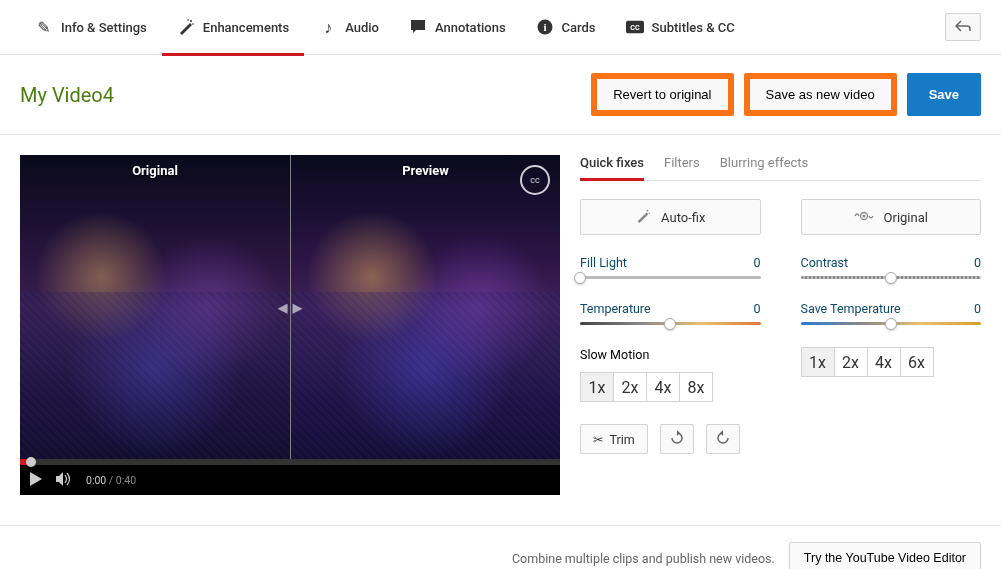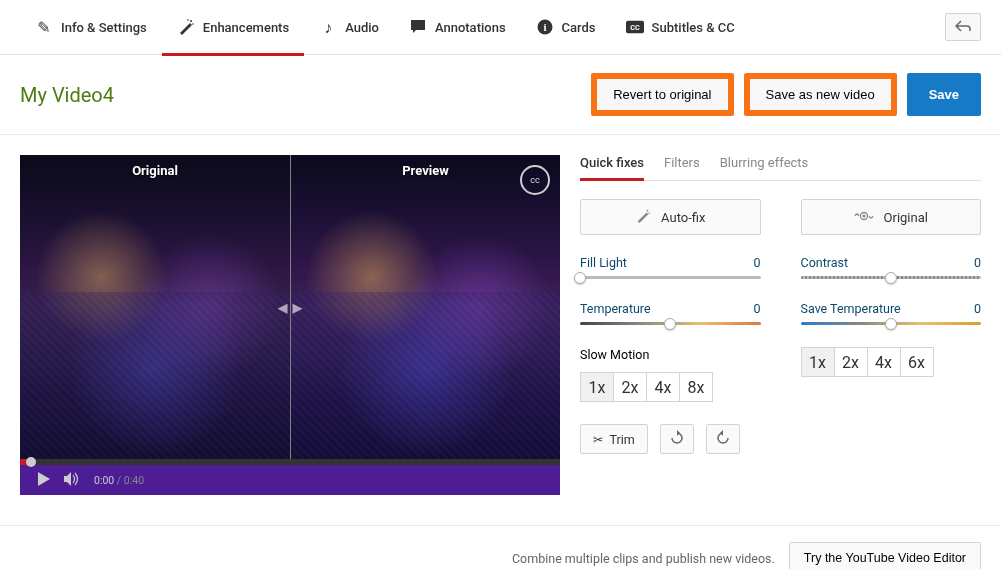--- a/index.html
+++ b/index.html
@@ -30,21 +30,21 @@
 .video-scene { position: absolute; inset: 0; background: linear-gradient(180deg, #0a0a1a 0%, #1a1030 20%, #2a1540 35%, #3a2050 50%, #2a1a45 65%, #1a0f35 80%, #0a0820 100%); }
 .video-scene::before { content: ''; position: absolute; inset: 0; background: radial-gradient(circle at 30% 40%, rgba(255,200,100,0.4) 0%, transparent 25%), radial-gradient(circle at 70% 50%, rgba(180,100,255,0.3) 0%, transparent 30%), radial-gradient(circle at 50% 70%, rgba(100,100,255,0.4) 0%, transparent 35%); }
 .video-scene::after { content: ''; position: absolute; bottom: 0; left: 0; right: 0; height: 55%; background: repeating-linear-gradient(45deg, rgba(30,30,80,0.3) 0px, rgba(60,40,120,0.3) 3px, rgba(20,20,60,0.3) 6px); }
 .divider-arrow { position: absolute; top: 50%; left: 50%; transform: translate(-50%,-50%); color: rgba(255,255,255,0.6); z-index: 3; font-size: 20px; }
 .watermark { position: absolute; top: 10px; right: 10px; width: 30px; height: 30px; border: 2px solid rgba(255,255,255,0.8); border-radius: 50%; z-index: 2; display:flex; align-items:center; justify-content:center; color:rgba(255,255,255,0.8); font-size:9px; }
 
 .scrubber { height: 6px; background: #333; position: relative; }
 .scrubber-progress { position: absolute; left: 0; top: 0; bottom: 0; width: 2%; background: #cc181e; }
 .scrubber-handle { position: absolute; left: 2%; top: 50%; transform: translate(-50%,-50%); width: 10px; height: 10px; border-radius: 50%; background: #ccc; }
 
-.player-controls { height: 30px; background: #4c1d95; display: flex; align-items: center; padding: 0 18px; gap: 14px; color: #ccc; font-size: 10.5px; }
+.player-controls { height: 30px; background: #000000; display: flex; align-items: center; padding: 0 10px; gap: 14px; color: #ccc; font-size: 10.5px; }
 .player-controls .play-icon { cursor: pointer; }
 .player-controls .vol-icon { cursor: pointer; }
 .time-duration { color: #888; }
 
 
 .controls-panel { flex: 1; }
 .sub-tabs { display: flex; gap: 20px; border-bottom: 1px solid #e0e0e0; margin-bottom: 18px; }
 .sub-tab { padding: 0 0 10px 0; cursor: pointer; color: #888; font-size: 13px; position: relative; }
 .sub-tab.active { color: #333; font-weight: 500; }
 .sub-tab.active::after { content: ''; position: absolute; bottom: -1px; left: 0; right: 0; height: 3px; background: #cc181e; }

